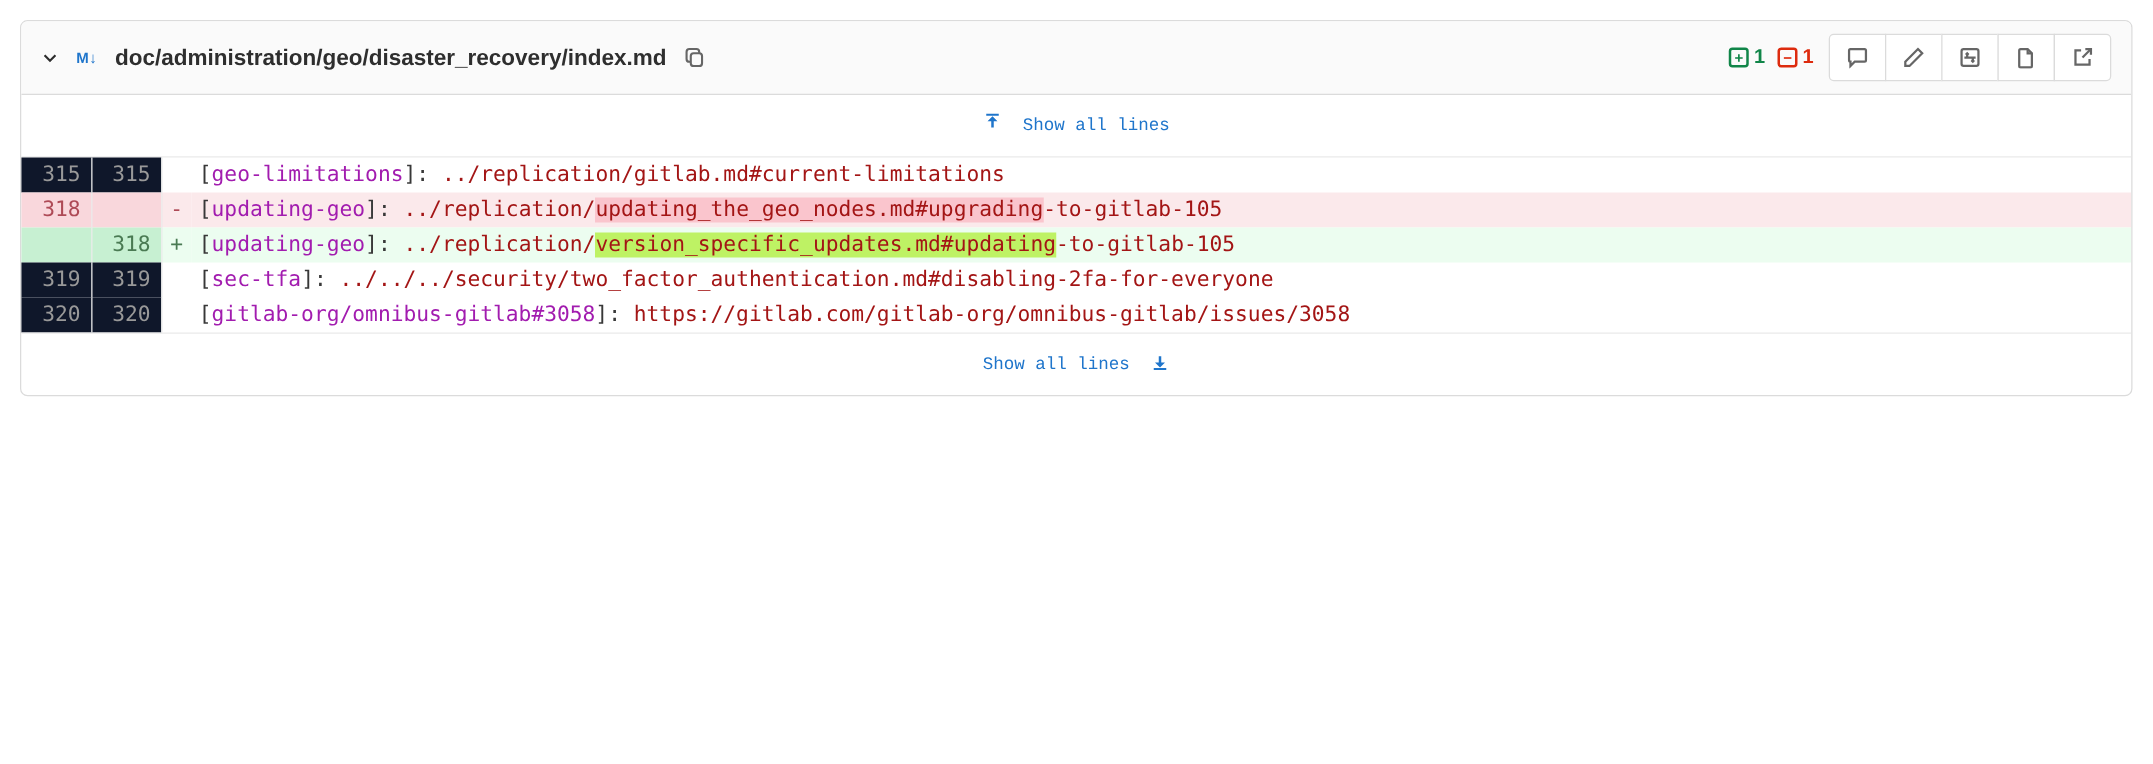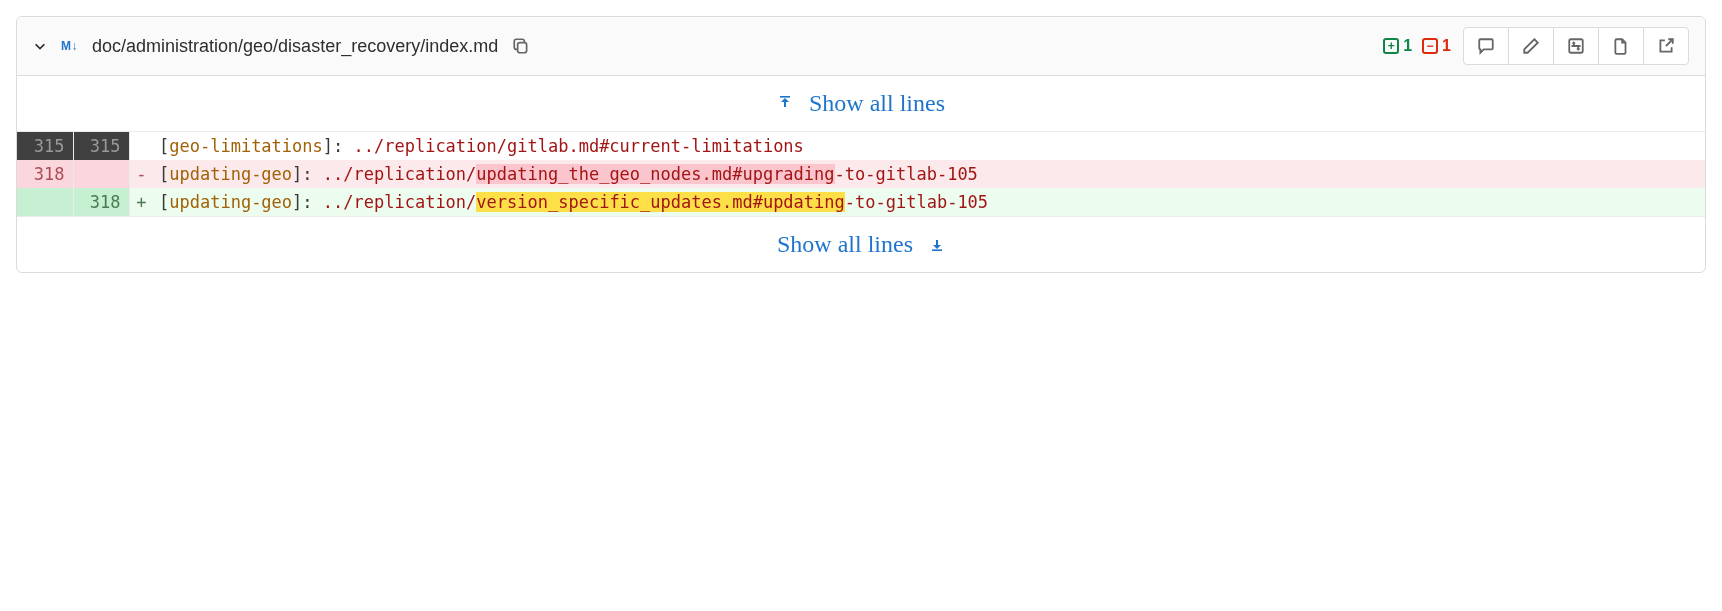--- a/index.html
+++ b/index.html
@@ -19,67 +19,67 @@
     display: flex;
     align-items: center;
     padding: 10px 16px;
     background: #fafafa;
     border-bottom: 1px solid #dbdbdb;
     gap: 12px;
   }
   .file-header-left { display: flex; align-items: center; gap: 14px; flex: 1; }
   .chevron { width: 14px; height: 14px; display:flex; align-items:center; justify-content:center; cursor:pointer; }
   .md-badge { color: #1f75cb; font-weight:700; font-size: 12px; letter-spacing:.5px; }
-  .file-path { font-weight: 400; font-size: 18px; color: #2e2e2e; }
+  .file-path { font-weight: 700; font-size: 18px; color: #2e2e2e; }
   .copy-icon { width:18px; height:18px; display:flex; align-items:center; justify-content:center; color:#666; cursor:pointer; }
   .stats { display:flex; align-items:center; gap:10px; font-weight:700; font-size:16px; }
   .stat-add { color:#108548; display:flex; align-items:center; gap:4px; }
   .stat-del { color:#dd2b0e; display:flex; align-items:center; gap:4px; }
   .stat-box { width:16px; height:16px; border:2px solid currentColor; border-radius:3px; display:inline-flex; align-items:center; justify-content:center; font-size:12px; line-height:1; }
   .toolbar { display:flex; gap:0; }
   .tb-btn {
     width:46px; height:38px; border:1px solid #dbdbdb; background:#fff;
     display:flex; align-items:center; justify-content:center; color:#666;
     cursor:pointer; margin-left:-1px;
   }
   .tb-btn:first-child { border-top-left-radius:4px; border-bottom-left-radius:4px; margin-left:0; }
   .tb-btn:last-child { border-top-right-radius:4px; border-bottom-right-radius:4px; }
   .tb-btn svg { width:18px; height:18px; }
 
   .expand-row {
     display:flex; align-items:center; justify-content:center; gap:16px;
     padding: 14px 0; color:#1f75cb;
-    font-family: Liberation Serif, serif;
-    font-size: 24px; cursor:pointer;
+    font-family: Liberation Mono, monospace;
+    font-size: 14px; cursor:pointer;
     border-bottom:1px solid #eaeaea;
   }
   .expand-row.last { border-bottom: none; border-top:1px solid #eaeaea; }
   .expand-row svg { width:16px; height:16px; }
 
   table.diff { width:100%; border-collapse: collapse; font-family:"SFMono-Regular", Menlo, Consolas, monospace; font-size:17px; }
   td.ln {
     width:56px; min-width:56px; text-align:right; padding:4px 8px; color:#999;
-    background:#404040; border-right:1px solid #eaeaea; user-select:none;
+    background:#0f172a; border-right:1px solid #eaeaea; user-select:none;
     vertical-align: top;
   }
   tr.deletion td.ln { background:#f9d7dc; color:#ae4a56; }
   tr.addition td.ln { background:#c7f0d2; color:#4a7a53; }
   td.sign { width:24px; text-align:center; color:#999; user-select:none; padding:4px 0; vertical-align:top; }
   tr.deletion td.sign { color:#ae4a56; background:#fbe9eb; }
   tr.addition td.sign { color:#4a7a53; background:#ecfdf0; }
   td.code { padding:4px 6px; white-space:pre; vertical-align:top; }
   tr.deletion td.code { background:#fbe9eb; }
   tr.addition td.code { background:#ecfdf0; }
 
   .tk-bracket { color:#383838; }
-  .tk-link { color:#a16207; }
+  .tk-link { color:#a21caf; }
   .tk-colon { color:#383838; }
   .tk-url { color:#a31515; }
   .hl-del { background:#fac5cd;margin-top:32px; }
-  .hl-add { background:#fde047; }
+  .hl-add { background:#bef264; }
 </style>
 </head>
 <body>
 
 <div class="diff-file">
 
   <div class="file-header">
     <div class="file-header-left">
       <span class="chevron">
         <svg viewBox="0 0 16 16" fill="none" stroke="#2e2e2e" stroke-width="2">
@@ -165,20 +165,32 @@
           <td class="ln"></td>
           <td class="sign">-</td>
           <td class="code"><span class="tk-bracket">[</span><span class="tk-link">updating-geo</span><span class="tk-colon">]: </span><span class="tk-url">../replication/</span><span class="tk-url hl-del">updating_the_geo_nodes.md#upgrading</span><span class="tk-url">-to-gitlab-105</span></td>
         </tr>
         <tr class="addition">
           <td class="ln"></td>
           <td class="ln">318</td>
           <td class="sign">+</td>
           <td class="code"><span class="tk-bracket">[</span><span class="tk-link">updating-geo</span><span class="tk-colon">]: </span><span class="tk-url">../replication/</span><span class="tk-url hl-add">version_specific_updates.md#updating</span><span class="tk-url">-to-gitlab-105</span></td>
         </tr>
+        <tr class="context">
+          <td class="ln">319</td>
+          <td class="ln">319</td>
+          <td class="sign"> </td>
+          <td class="code"><span class="tk-bracket">[</span><span class="tk-link">sec-tfa</span><span class="tk-colon">]: </span><span class="tk-url">../../../security/two_factor_authentication.md#disabling-2fa-for-everyone</span></td>
+        </tr>
+        <tr class="context">
+          <td class="ln">320</td>
+          <td class="ln">320</td>
+          <td class="sign"> </td>
+          <td class="code"><span class="tk-bracket">[</span><span class="tk-link">gitlab-org/omnibus-gitlab#3058</span><span class="tk-colon">]: </span><span class="tk-url">https://gitlab.com/gitlab-org/omnibus-gitlab/issues/3058</span></td>
+        </tr>
       </tbody>
   </table>
 
   <div class="expand-row last">
     <span>Show all lines</span>
     <span>
       <svg viewBox="0 0 16 16" fill="currentColor">
           <path d="M8 13l-4-4h3V4h2v5h3l-4 4z"></path>
           <rect x="3" y="13.4" width="10" height="1.6"></rect>
         </svg>

